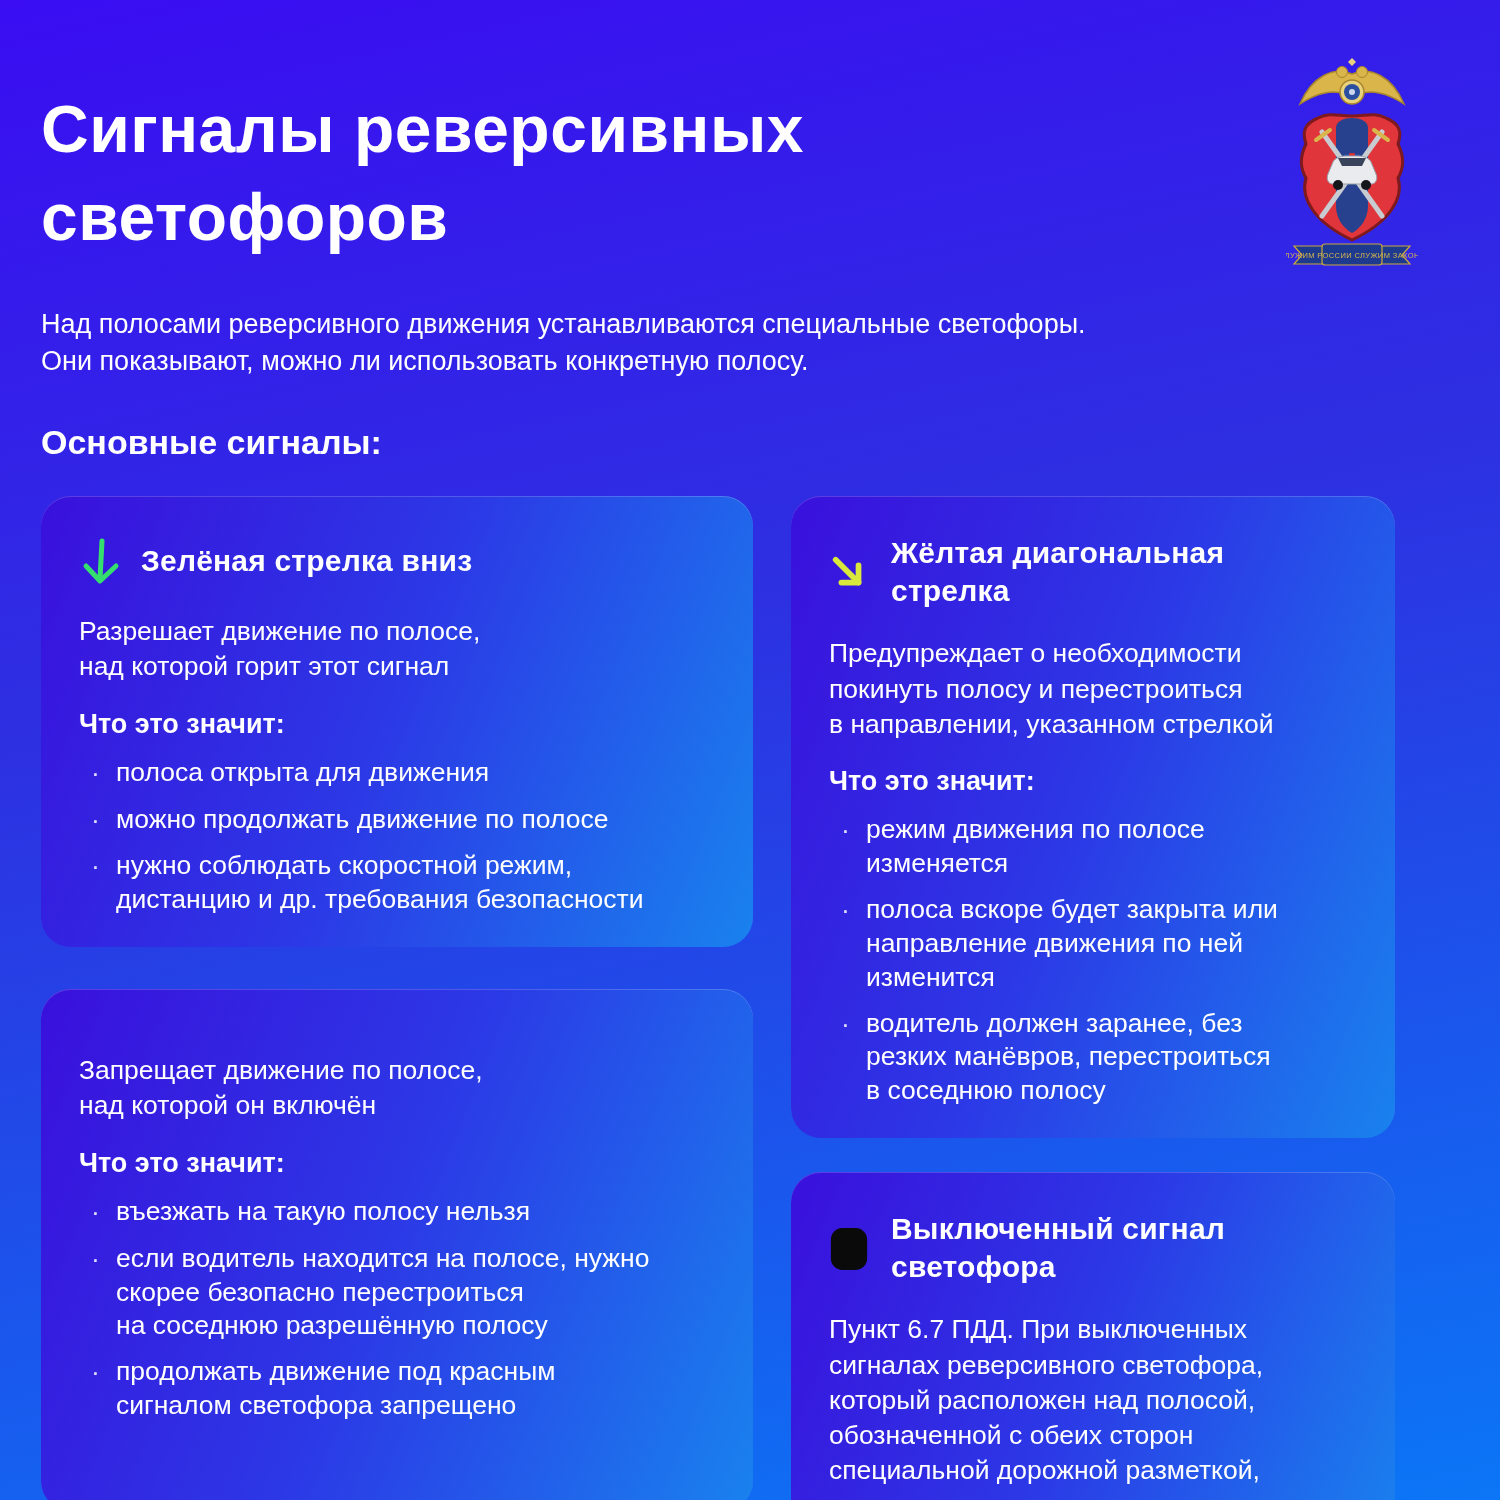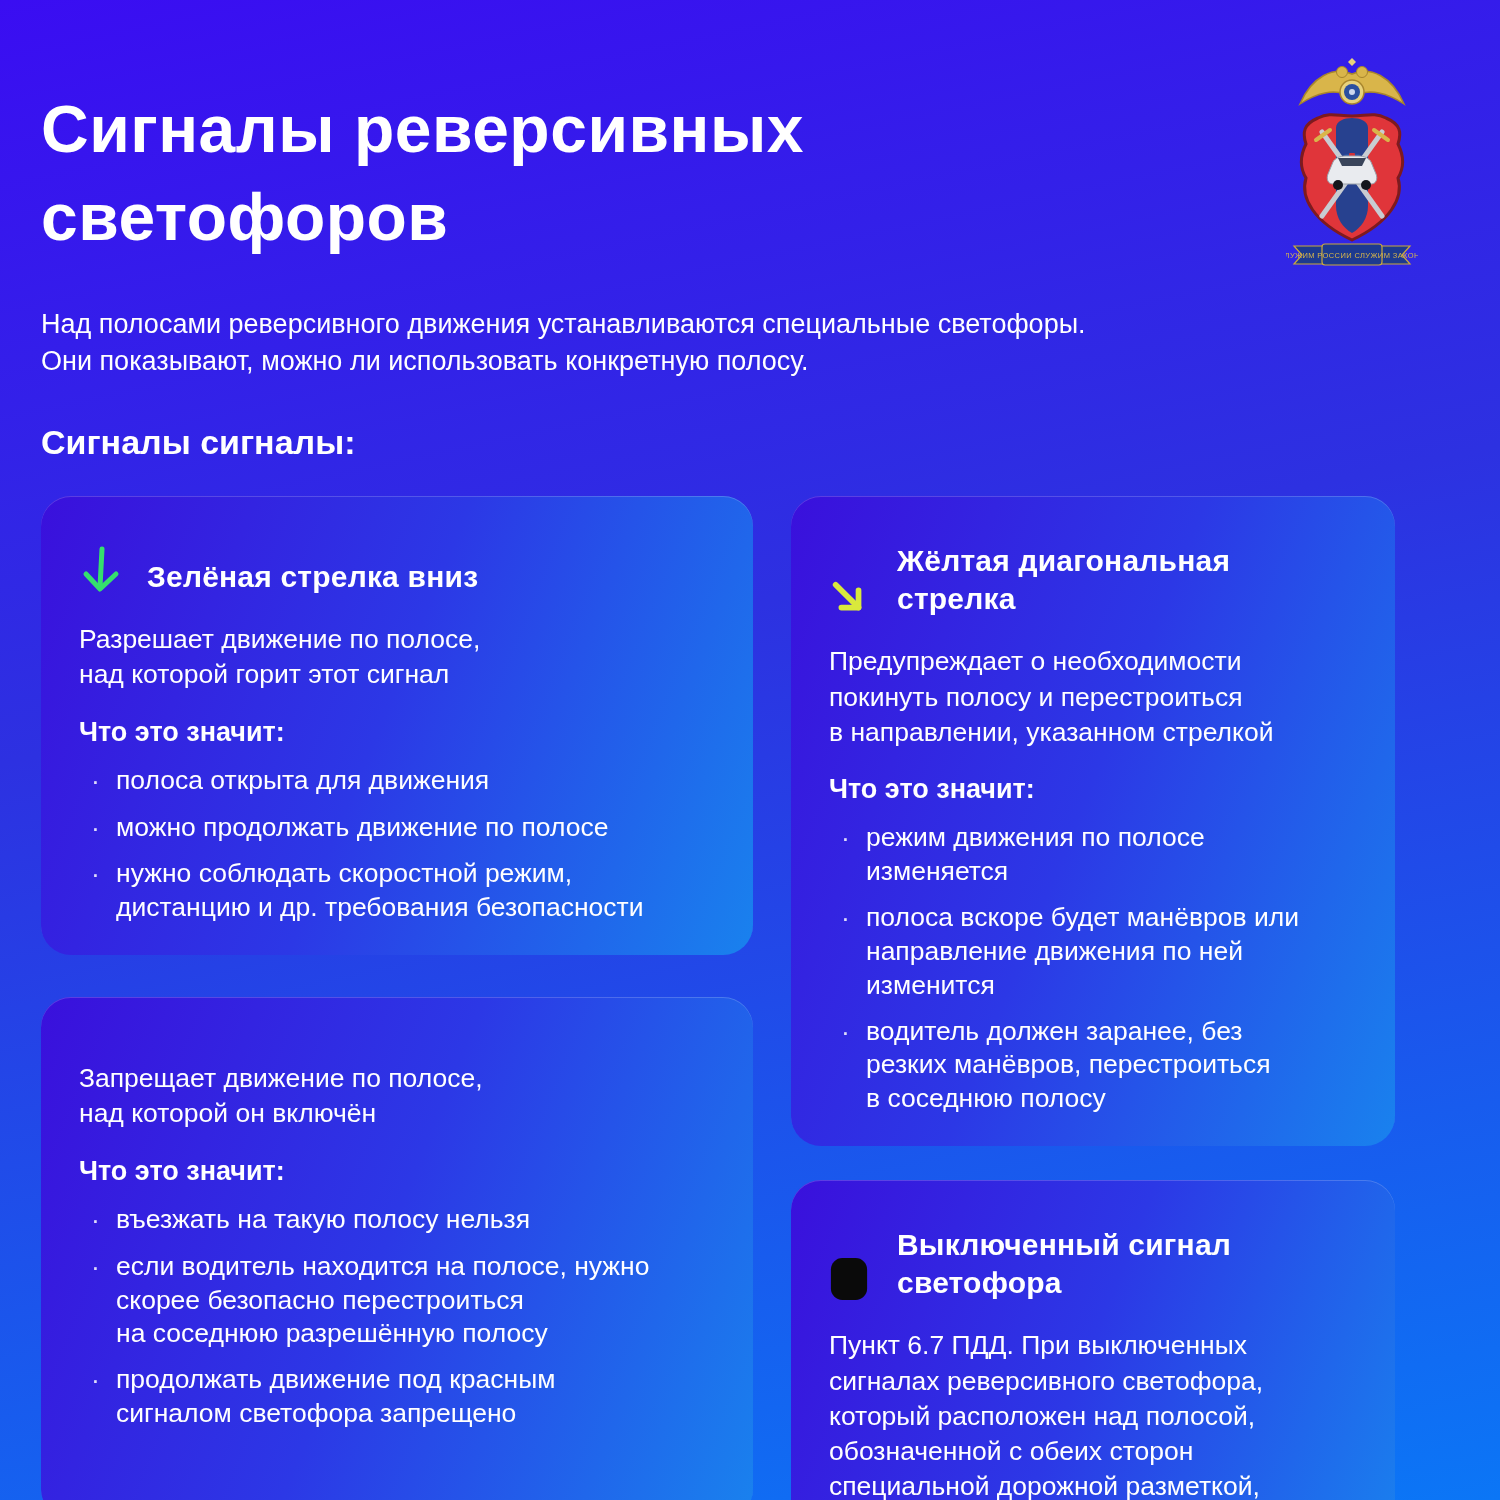--- a/index.html
+++ b/index.html
@@ -24,21 +24,21 @@
   .cards{display:flex;gap:38px;margin-top:34px;align-items:flex-start;}
   .col{display:flex;flex-direction:column;}
   .col-left{width:712px;gap:42px;}
   .col-right{width:604px;gap:34px;}
   .card{
     border-radius:30px;box-sizing:border-box;width:100%;
     background:linear-gradient(112deg,#3a10dc 0%,#2c38e6 48%,#1982ee 100%);
     box-shadow:inset 0 1px 0 rgba(255,255,255,.18);
     padding:38px 32px 30px 38px;
   }
-  .card-head{display:flex;gap:18px;align-items:flex-end;margin-top:8px;}
+  .card-head{display:flex;gap:12px;align-items:center;}
   .card-icon{flex:0 0 auto;width:50px;padding-top:2px;}
   .card-title{margin:0;font-size:30px;font-weight:700;line-height:1.27;white-space:pre-line;letter-spacing:.2px;}
   .card-desc{margin:26px 0 0;font-size:26.5px;line-height:1.33;white-space:pre-line;}
   .meaning{margin:24px 0 0;font-size:27px;font-weight:700;}
   ul.bullets{list-style:none;margin:16px 0 0;padding:0 0 0 12px;display:flex;flex-direction:column;gap:12px;}
   ul.bullets li{display:flex;gap:15px;font-size:26.5px;line-height:1.28;}
   .dot{flex:0 0 auto;width:10px;opacity:.85;padding-top:1px;}
   .bullet-text{white-space:pre-line;}
   #card-green{min-height:417px;}
   #card-yellow{min-height:597px;}
@@ -93,21 +93,21 @@
       <path d="M8,188 L40,188 L40,206 L8,206 L16,197 Z" fill="#1d3a8f" stroke="#caa83c" stroke-width="1.2"></path>
       <path d="M124,188 L92,188 L92,206 L124,206 L116,197 Z" fill="#1d3a8f" stroke="#caa83c" stroke-width="1.2"></path>
       <rect x="36" y="186" width="60" height="21" rx="3" fill="#1d3a8f" stroke="#caa83c" stroke-width="1.2"></rect>
       <text x="66" y="200" text-anchor="middle" font-size="7.5" fill="#d9b84a" letter-spacing="0.4">СЛУЖИМ РОССИИ СЛУЖИМ ЗАКОНУ</text>
     </g>
   </svg>
 
   <p class="subtitle">Над полосами реверсивного движения устанавливаются специальные светофоры.
 Они показывают, можно ли использовать конкретную полосу.</p>
 
-  <h2 class="section-heading">Сигналы сигналы:</h2>
+  <h2 class="section-heading">Основные сигналы:</h2>
 
   <div class="cards">
 
     <div class="col col-left">
 
       <section class="card" id="card-green">
         <div class="card-head">
           <span class="card-icon">
             <svg viewBox="0 0 44 52" width="44" height="52">
               <g fill="none" stroke-width="5" stroke-linecap="round" stroke-linejoin="round" stroke="#35DF6E">
@@ -183,21 +183,21 @@
 в направлении, указанном стрелкой</p>
         <p class="meaning">Что это значит:</p>
         <ul class="bullets">
           <li>
               <span class="dot">·</span>
               <span class="bullet-text">режим движения по полосе
 изменяется</span>
             </li>
           <li>
               <span class="dot">·</span>
-              <span class="bullet-text">полоса вскоре будет манёвров или
+              <span class="bullet-text">полоса вскоре будет закрыта или
 направление движения по ней
 изменится</span>
             </li>
           <li>
               <span class="dot">·</span>
               <span class="bullet-text">водитель должен заранее, без
 резких манёвров, перестроиться
 в соседнюю полосу</span>
             </li>
         </ul>

